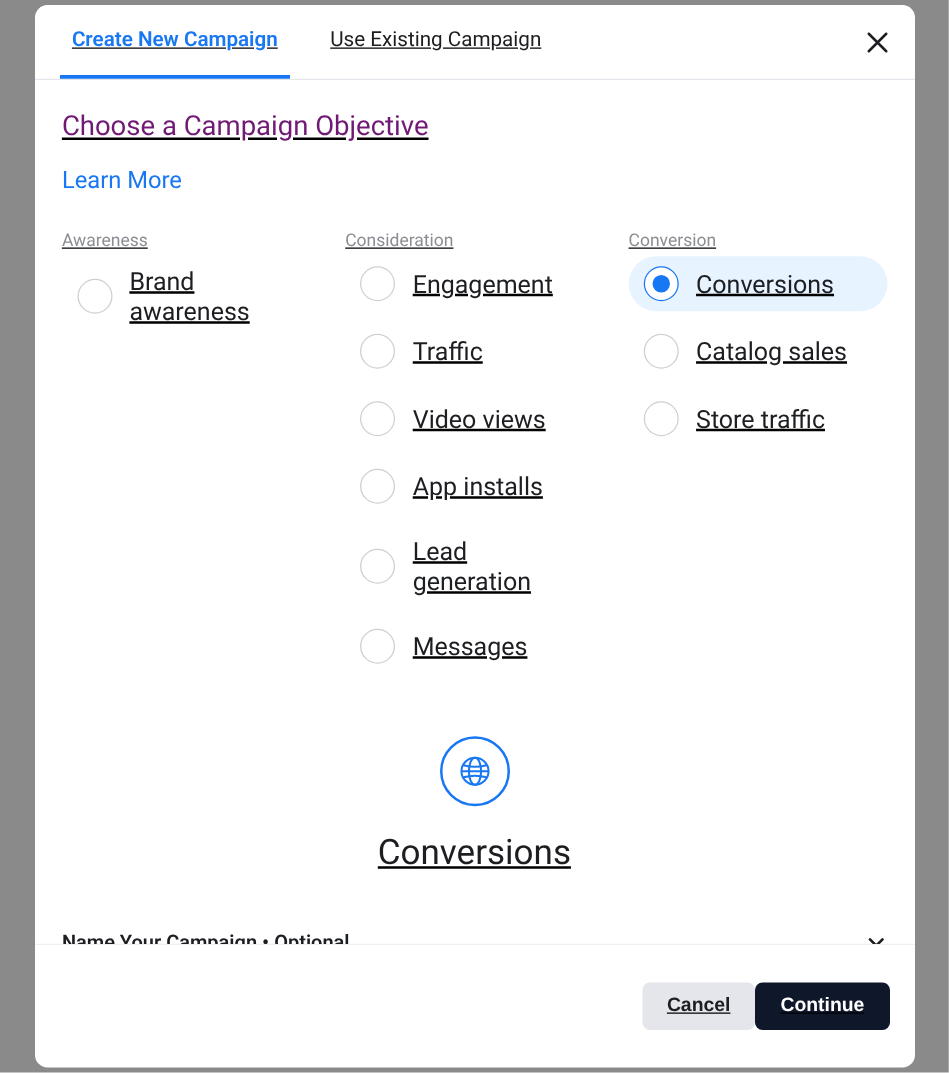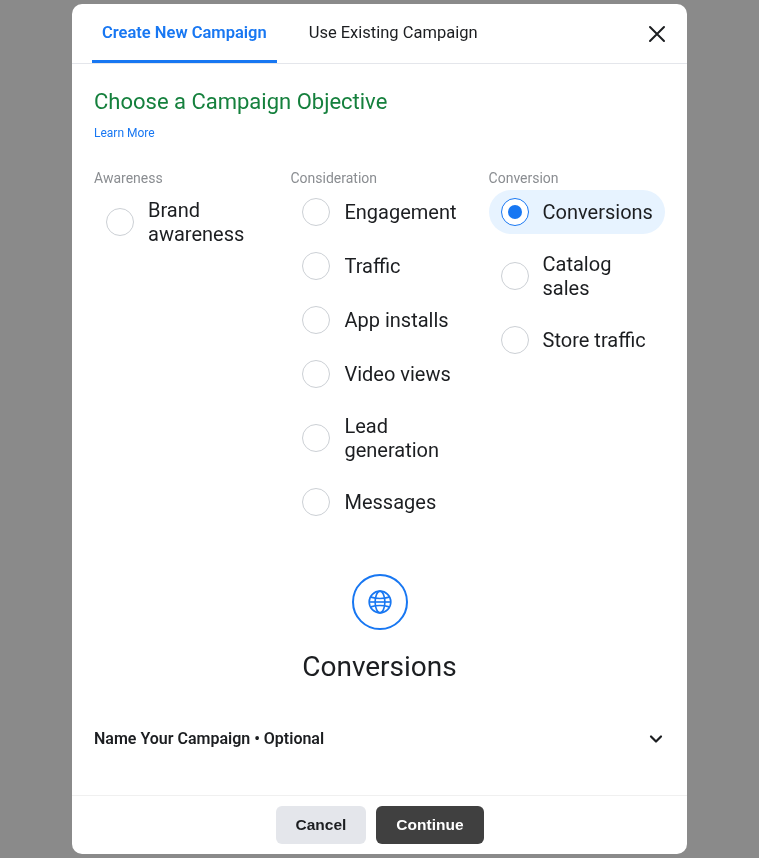--- a/index.html
+++ b/index.html
@@ -10,28 +10,29 @@
     body {
       font-family: -apple-system, BlinkMacSystemFont, "Segoe UI", Roboto, Helvetica, Arial, sans-serif;
       background: #8a8a8a;
       width: 759px;
       height: 858px;
       display: flex;
       align-items: center;
       justify-content: center;
     }
     .modal {
-      width: 615px;
+      width: 704px;
       height: 850px;
       background: white;
       border-radius: 10px;
       display: flex;
       flex-direction: column;
       position: relative;
       overflow: hidden;
+      text-decoration: underline;
     }
     .tabs {
       display: flex;
       align-items: center;
       padding: 0 20px;
       border-bottom: 1px solid #e4e6eb;
       position: relative;
       height: 60px;
     }
     .tab {
@@ -69,27 +70,27 @@
     }
     .content::-webkit-scrollbar-track {
       background: #f0f0f0;
     }
     .content::-webkit-scrollbar-thumb {
       background: #c1c1c1;
       border-radius: 0;
     }
     .heading {
       font-size: 22px;
-      color: #15803d;
+      color: #701a75;
       font-weight: 400;
-      margin-bottom: 8px;
+      margin-bottom: 18px;
     }
     .learn-more {
       color: #1877f2;
-      font-size: 12px;
+      font-size: 19px;
       text-decoration: none;
       cursor: pointer;
       display: inline-block;
       margin-bottom: 30px;
     }
     .columns {
       display: flex;
       gap: 20px;
     }
     .column {
@@ -176,40 +177,39 @@
       padding: 6px 0;
       gap: 32px;
     }
     .name-label {
       font-size: 16px;
       font-weight: 600;
       color: #1c1e21;
     }
     .footer {
       display: flex;
-      justify-content: center;
-      align-items: center;
-      padding: 10px 20px;
-      gap: 10px;
+      justify-content: flex-end;
+      align-items: center;
+      padding: 30px 20px;
       border-top: 1px solid #f0f0f0;
     }
     .btn {
       padding: 10px 20px;
       border: none;
       border-radius: 6px;
       font-size: 15.5px;
       font-weight: 600;
       cursor: pointer;
     }
     .btn-cancel {
       background: #e4e6eb;
       color: #1c1e21;
     }
     .btn-continue {
-      background: #404040;
+      background: #0f172a;
       color: white;
     }
   </style>
 </head>
 <body>
 
 <div class="modal">
   <div class="tabs">
     <div class="tab active">Create New Campaign</div>
     <div class="tab">Use Existing Campaign</div>
@@ -238,25 +238,25 @@
         <div class="radio-item">
           <div class="radio-circle"></div>
           <span class="radio-label">Engagement</span>
         </div>
         <div class="radio-item">
           <div class="radio-circle"></div>
           <span class="radio-label">Traffic</span>
         </div>
         <div class="radio-item">
           <div class="radio-circle"></div>
+          <span class="radio-label">Video views</span>
+        </div>
+        <div class="radio-item">
+          <div class="radio-circle"></div>
           <span class="radio-label">App installs</span>
-        </div>
-        <div class="radio-item">
-          <div class="radio-circle"></div>
-          <span class="radio-label">Video views</span>
         </div>
         <div class="radio-item">
           <div class="radio-circle"></div>
           <span class="radio-label">Lead generation</span>
         </div>
         <div class="radio-item">
           <div class="radio-circle"></div>
           <span class="radio-label">Messages</span>
         </div>
       </div>

